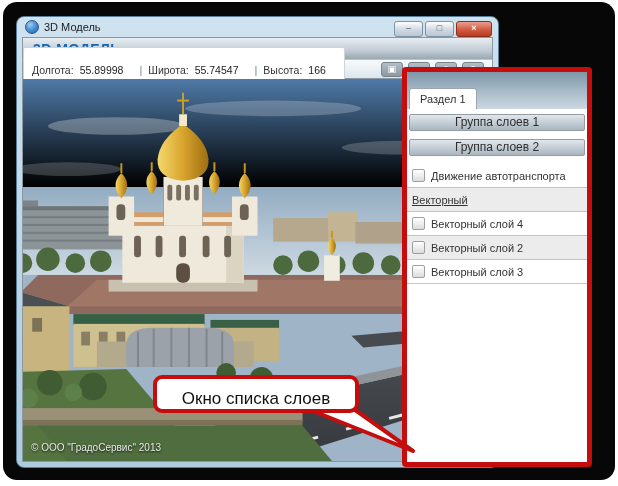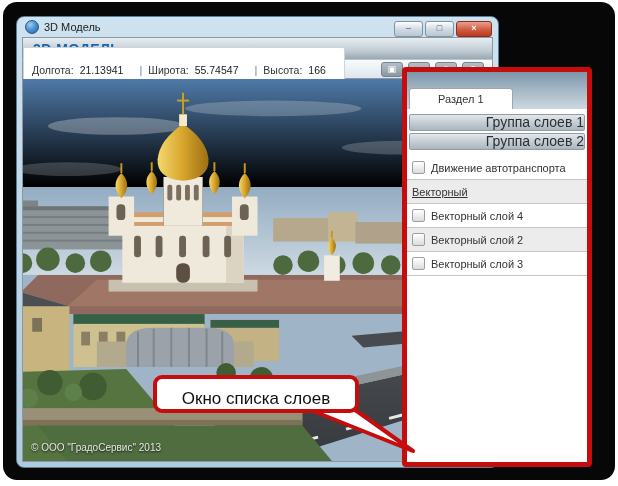--- a/index.html
+++ b/index.html
@@ -57,28 +57,28 @@
   .viewport svg{display:block;width:100%;height:100%;}
   .copyright{position:absolute;left:8px;bottom:8px;font-size:10px;color:#e9e9e9;
       text-shadow:0 1px 2px rgba(0,0,0,.8);}
 
   
   .layers-panel{position:absolute;left:390px;top:55px;width:180px;height:390px;
       background:#fff;display:flex;flex-direction:column;overflow:hidden;}
   .panel-top{height:37px;flex:0 0 auto;position:relative;
       background:linear-gradient(#7e96a9,#a9bcc9 55%,#cdd8e0);}
   .tabs{position:absolute;left:2px;bottom:0;display:flex;}
-  .tab{height:20px;line-height:20px;padding:0 28px;font-size:11px;
+  .tab{height:20px;line-height:20px;padding:0 10px;font-size:11px;
       border-radius:3px 3px 0 0;cursor:pointer;}
   .tab.active{background:#fff;color:#333;border:1px solid #9aa6b0;border-bottom:none;}
   .tab.inactive{background:linear-gradient(#b9c5cf,#a6b4bf);color:#e7edf2;
       border:1px solid #97a4ae;border-bottom:none;margin-left:2px;}
   .panel-body{flex:1 1 auto;background:#fff;padding-top:3px;}
-  .group-btn{margin:2px 2px 0 2px;height:15px;line-height:15px;text-align:right;
-      font-size:14px;color:#2e2e2e;border:1px solid #929ca4;border-radius:2px;
+  .group-btn{margin:2px 2px 8px 2px;height:15px;line-height:15px;text-align:center;
+      font-size:12px;color:#2e2e2e;border:1px solid #929ca4;border-radius:2px;
       background:linear-gradient(#e2e7eb,#bfc9d1 60%,#aab5be);cursor:pointer;}
   .rows{margin-top:6px;}
   .row{height:23px;display:flex;align-items:center;gap:6px;padding:0 17px 0 5px;
       border-bottom:1px solid #c6c6c6;font-size:11px;color:#333;cursor:pointer;}
   .row.gray{background:#ececec;}
   .row .cb{width:11px;height:11px;border:1px solid #9aa0a6;border-radius:2px;
       background:linear-gradient(#ffffff,#dcdcdc);flex:0 0 auto;cursor:pointer;}
   .row .link{text-decoration:underline;}
 
   
@@ -113,21 +113,21 @@
 
   <div class="window-content">
 
     <div class="header-bar">
       <span class="header-title">3D МОДЕЛЬ</span>
     </div>
 
     <div class="toolbar">
       <div class="coords-box">
         <span class="coord-label">Долгота:</span>
-        <span class="coord-value">21.13941</span>
+        <span class="coord-value">55.89998</span>
         <span class="coord-sep">|</span>
         <span class="coord-label">Широта:</span>
         <span class="coord-value">55.74547</span>
         <span class="coord-sep">|</span>
         <span class="coord-label">Высота:</span>
         <span class="coord-value">166</span>
       </div>
       <div class="tool-btns">
         <span class="tool-btn">▣</span>
         <span class="tool-btn">☁</span>

